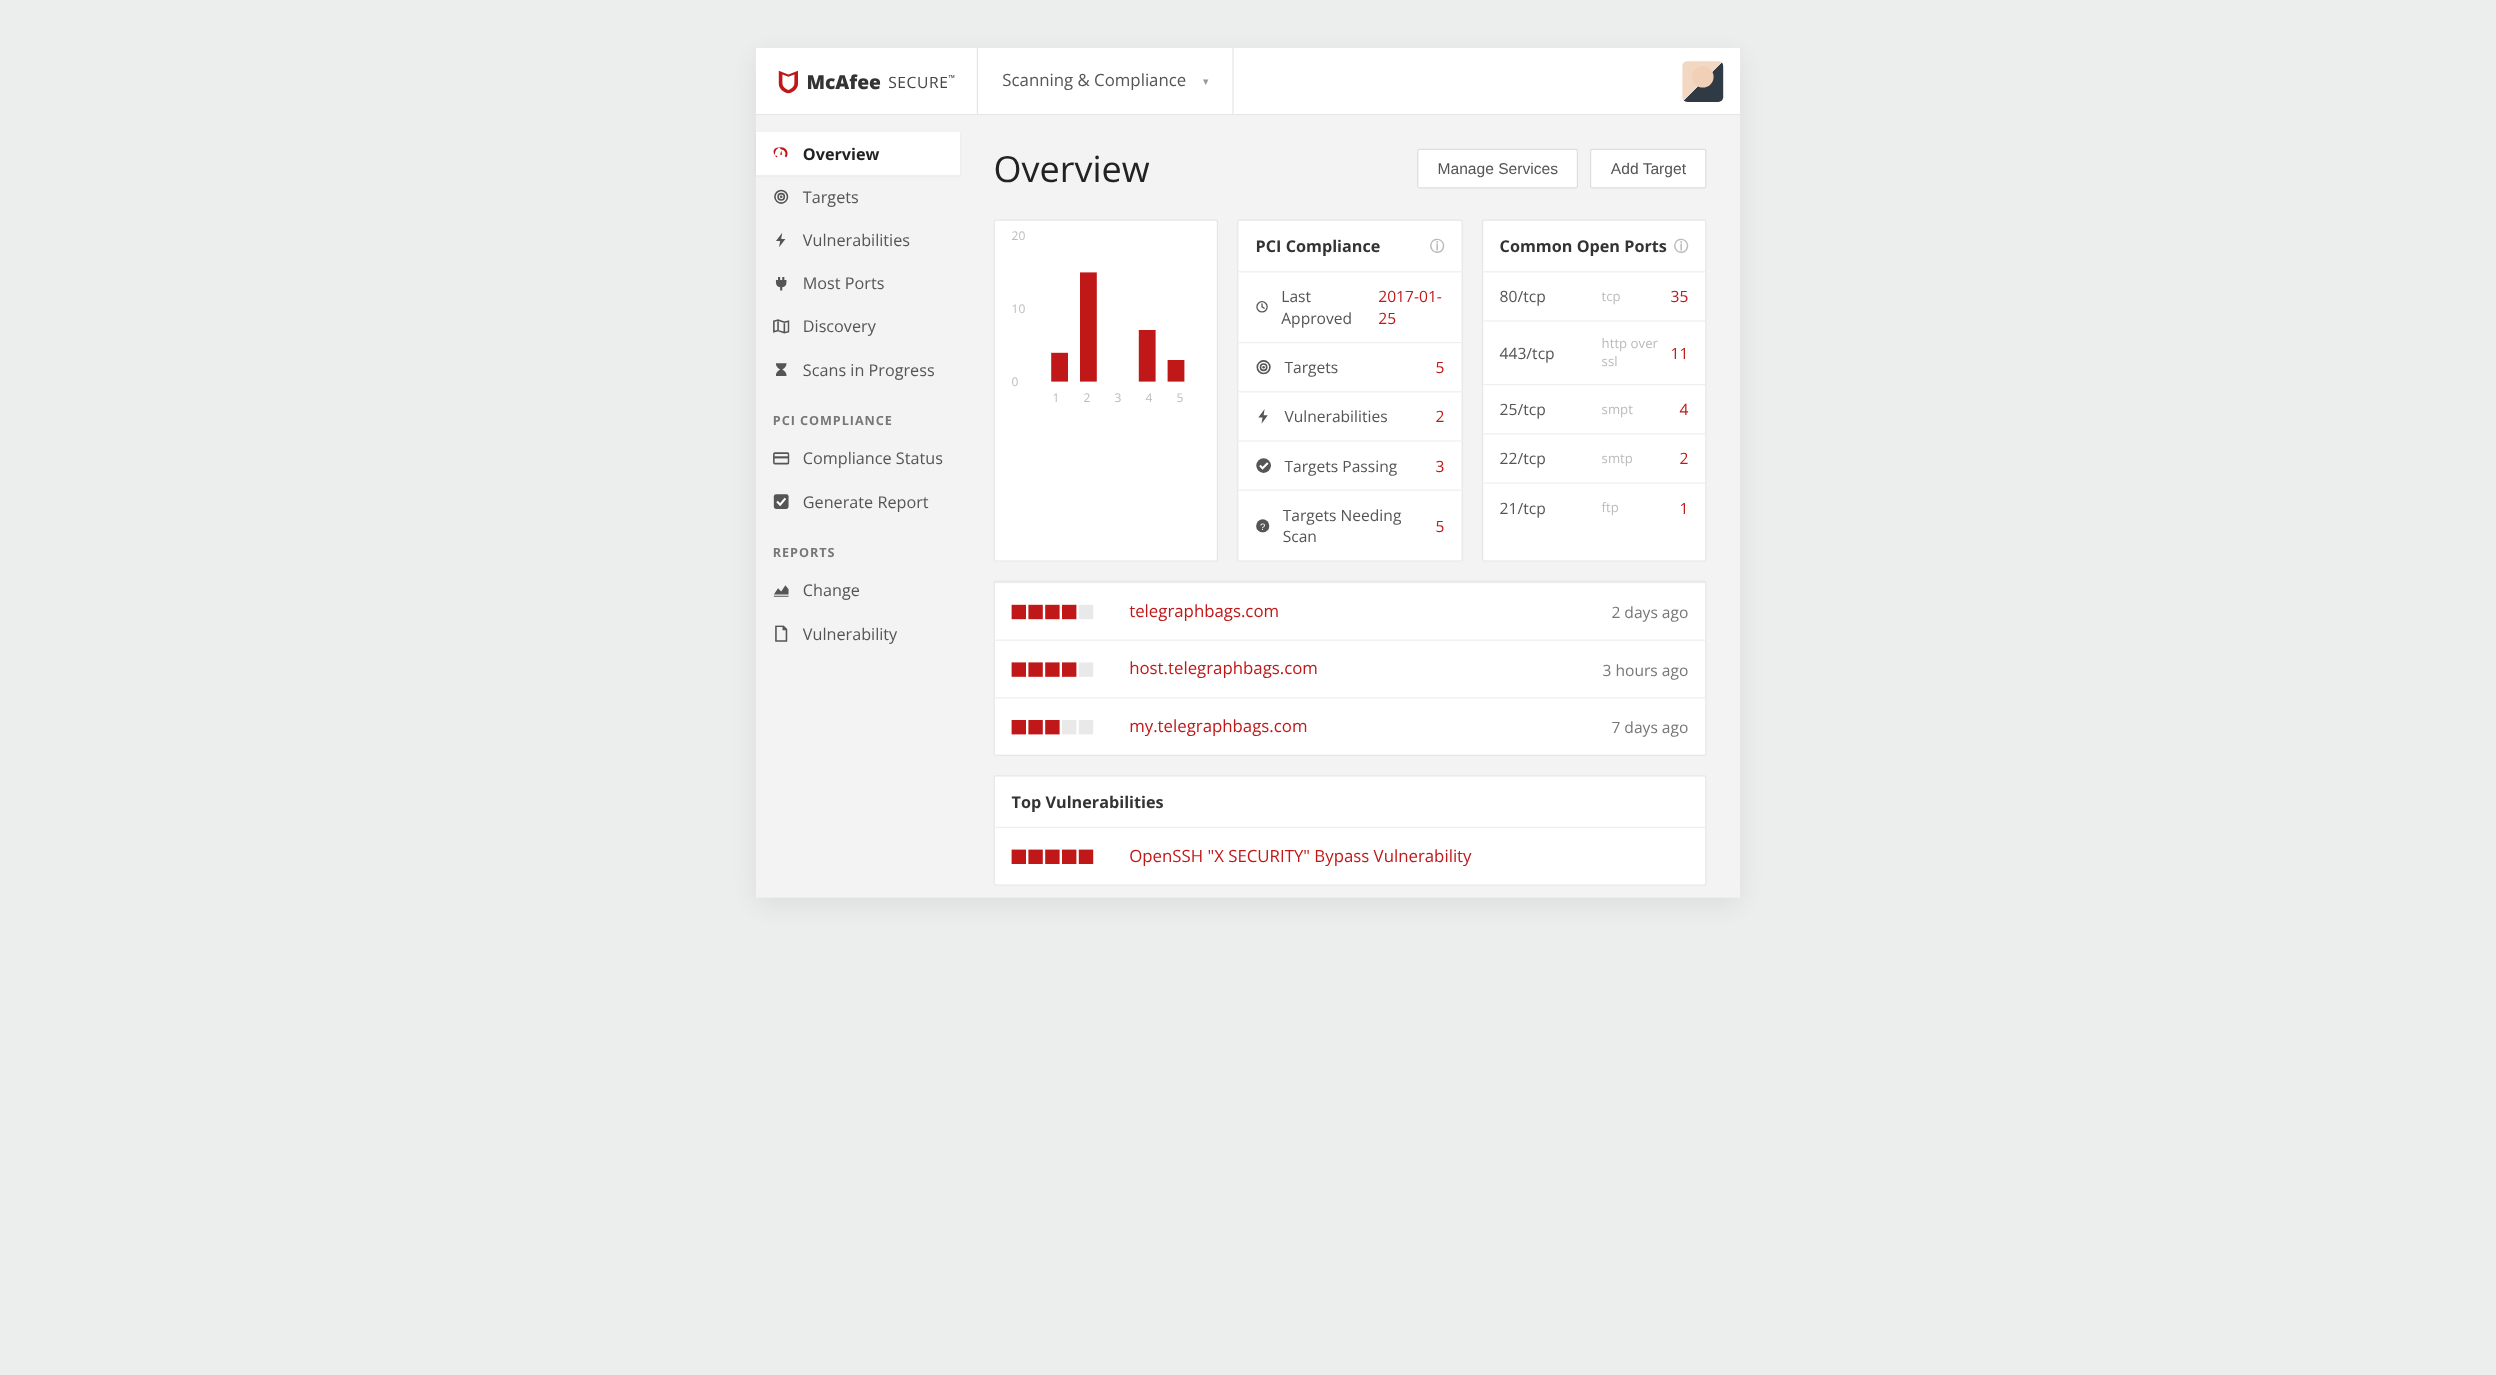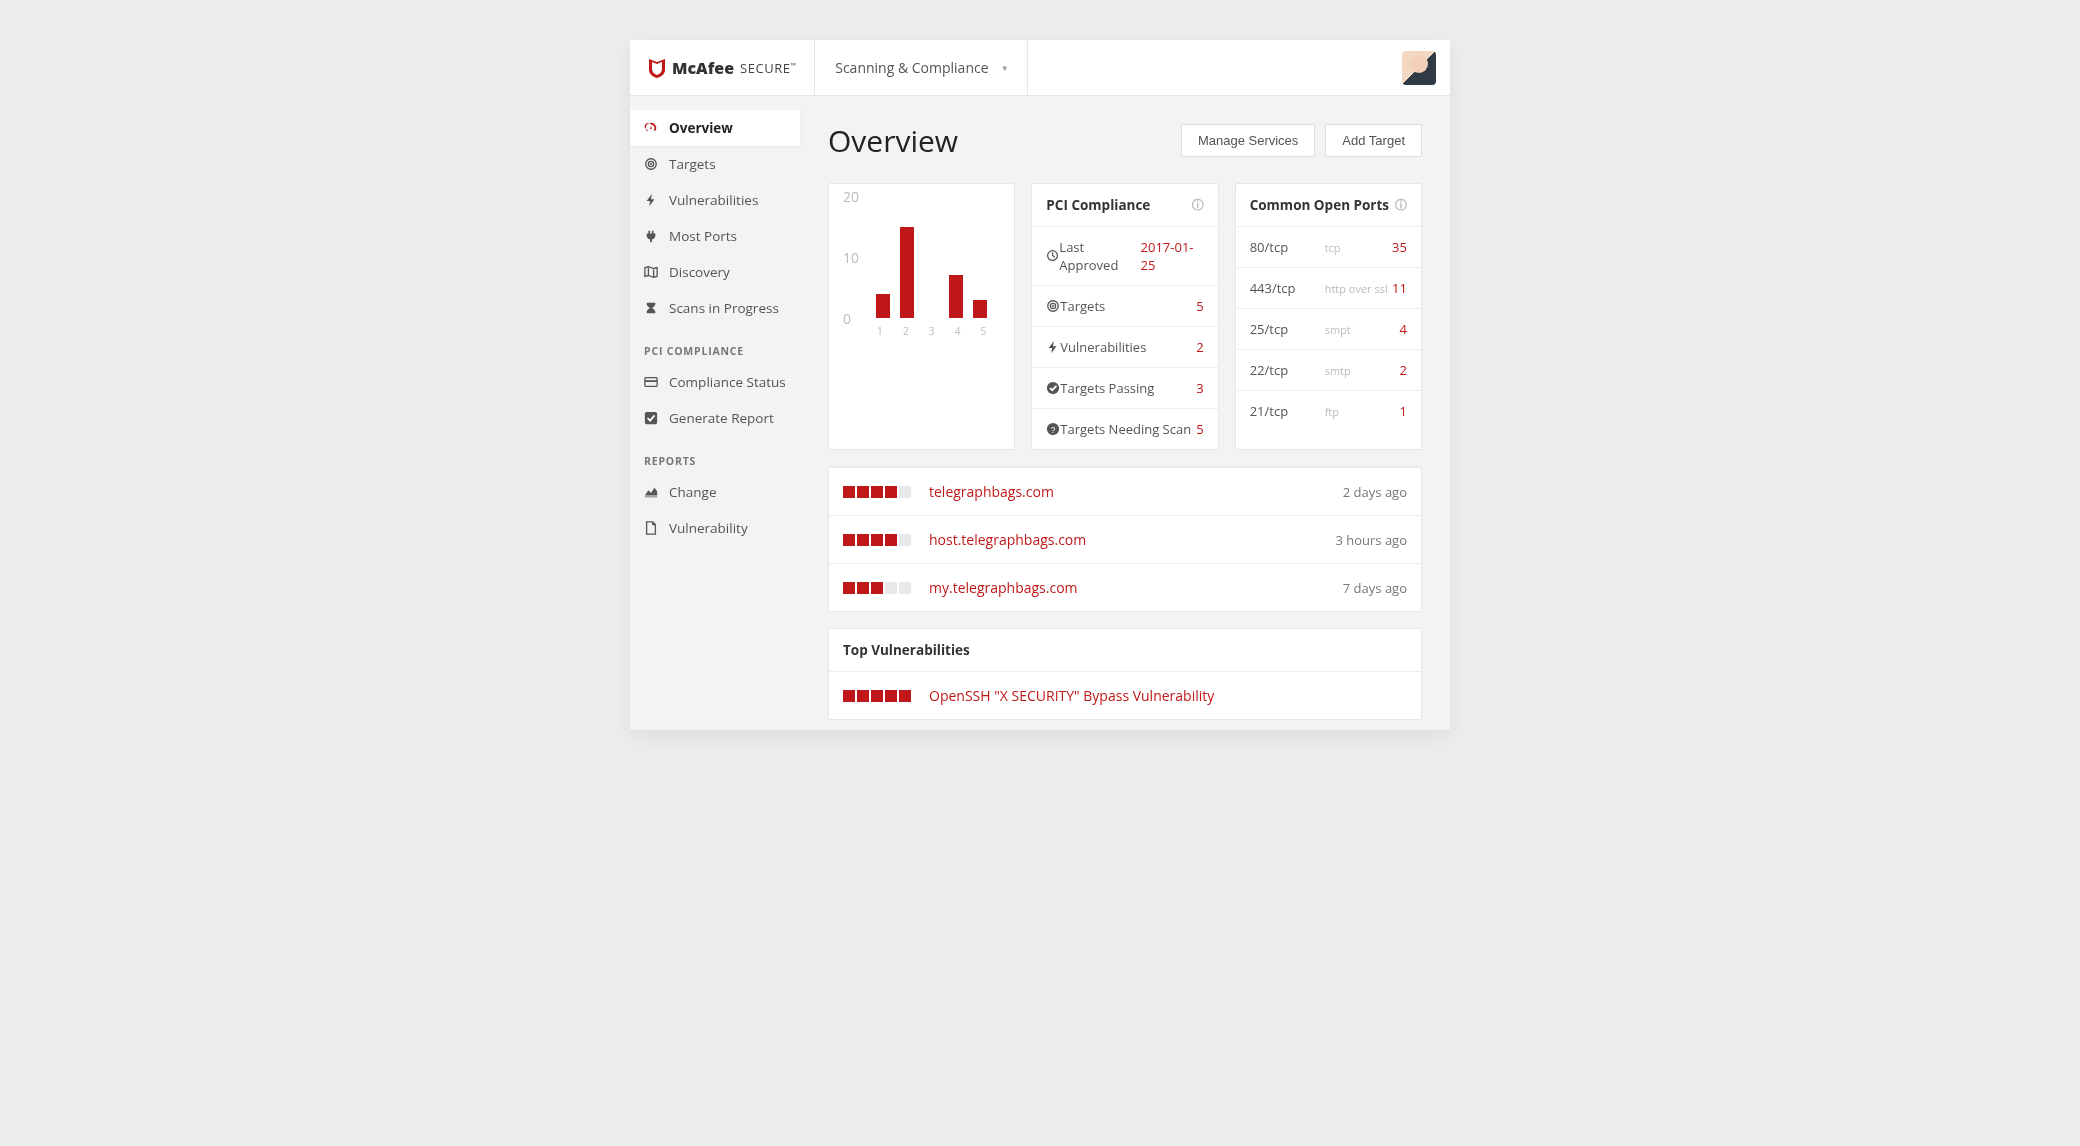--- a/index.html
+++ b/index.html
@@ -111,47 +111,47 @@
   .card-h {
     padding: 12px 14px; font-weight:700; font-size:13.5px;
     display:flex; align-items:center;
   }
   .card-h .info-icon { margin-left:auto; color:#bbb; font-size:12px; }
   .card.small { flex:1; min-width:0; }
   .card.small:first-child{ flex:1; }
   .row .card.small { flex: 1 1 0; }
 
   .list-row {
-    display:flex; align-items:center; 
+    display:flex; align-items:center; gap:10px;
     padding: 11px 14px; border-top:1px solid #eee;
   }
   .list-row .ico { width:14px; text-align:center; color:#555; }
   .list-row .label { color:#555; font-size:13px; }
   .list-row .val { margin-left:auto; color:var(--red); font-size:13px; }
   .list-row .sub { color:#bbb; font-size:11px; margin-left:19px; }
 
   
   .chart-wrap { padding: 6px 8px 10px; }
   .chart { position:relative; height:150px; }
-  .chart .ylab { position:absolute; left:6px; font-size:14px; color:#bbb; transform:translateY(-50%); }
+  .chart .ylab { position:absolute; left:6px; font-size:10px; color:#bbb; transform:translateY(-50%); }
   .chart-area { position:absolute; left:30px; right:10px; top:6px; bottom:22px; }
   .chart-bars { position:absolute; inset:0; display:flex; align-items:flex-end; justify-content:space-around; padding:0 4px; }
   .chart-bars .bar { width:14px; background:var(--red); }
   .chart-x { position:absolute; left:30px; right:10px; bottom:2px; display:flex; justify-content:space-around; }
   .chart-x span { font-size:10px; color:#bbb; width:14px; text-align:center; }
 
   
   .tgt-row {
     display:flex; align-items:center; gap:18px;
     padding: 14px 14px; border-top:1px solid #eee;
   }
   .sev-bar { display:flex; gap:2px; }
   .sev-bar i{ width:12px; height:12px; background:#e9e9e9; display:block; }
   .sev-bar i.on{ background:var(--red); }
-  .tgt-row .name { color:var(--red); }
+  .tgt-row .name { color:var(--red);margin-left:12px; }
   .tgt-row .when { margin-left:auto; color:#777; font-size:13px; }
 
 </style>
 </head>
 <body>
 
 <div class="window">
 
   <div class="topbar">
     <div class="brand">

